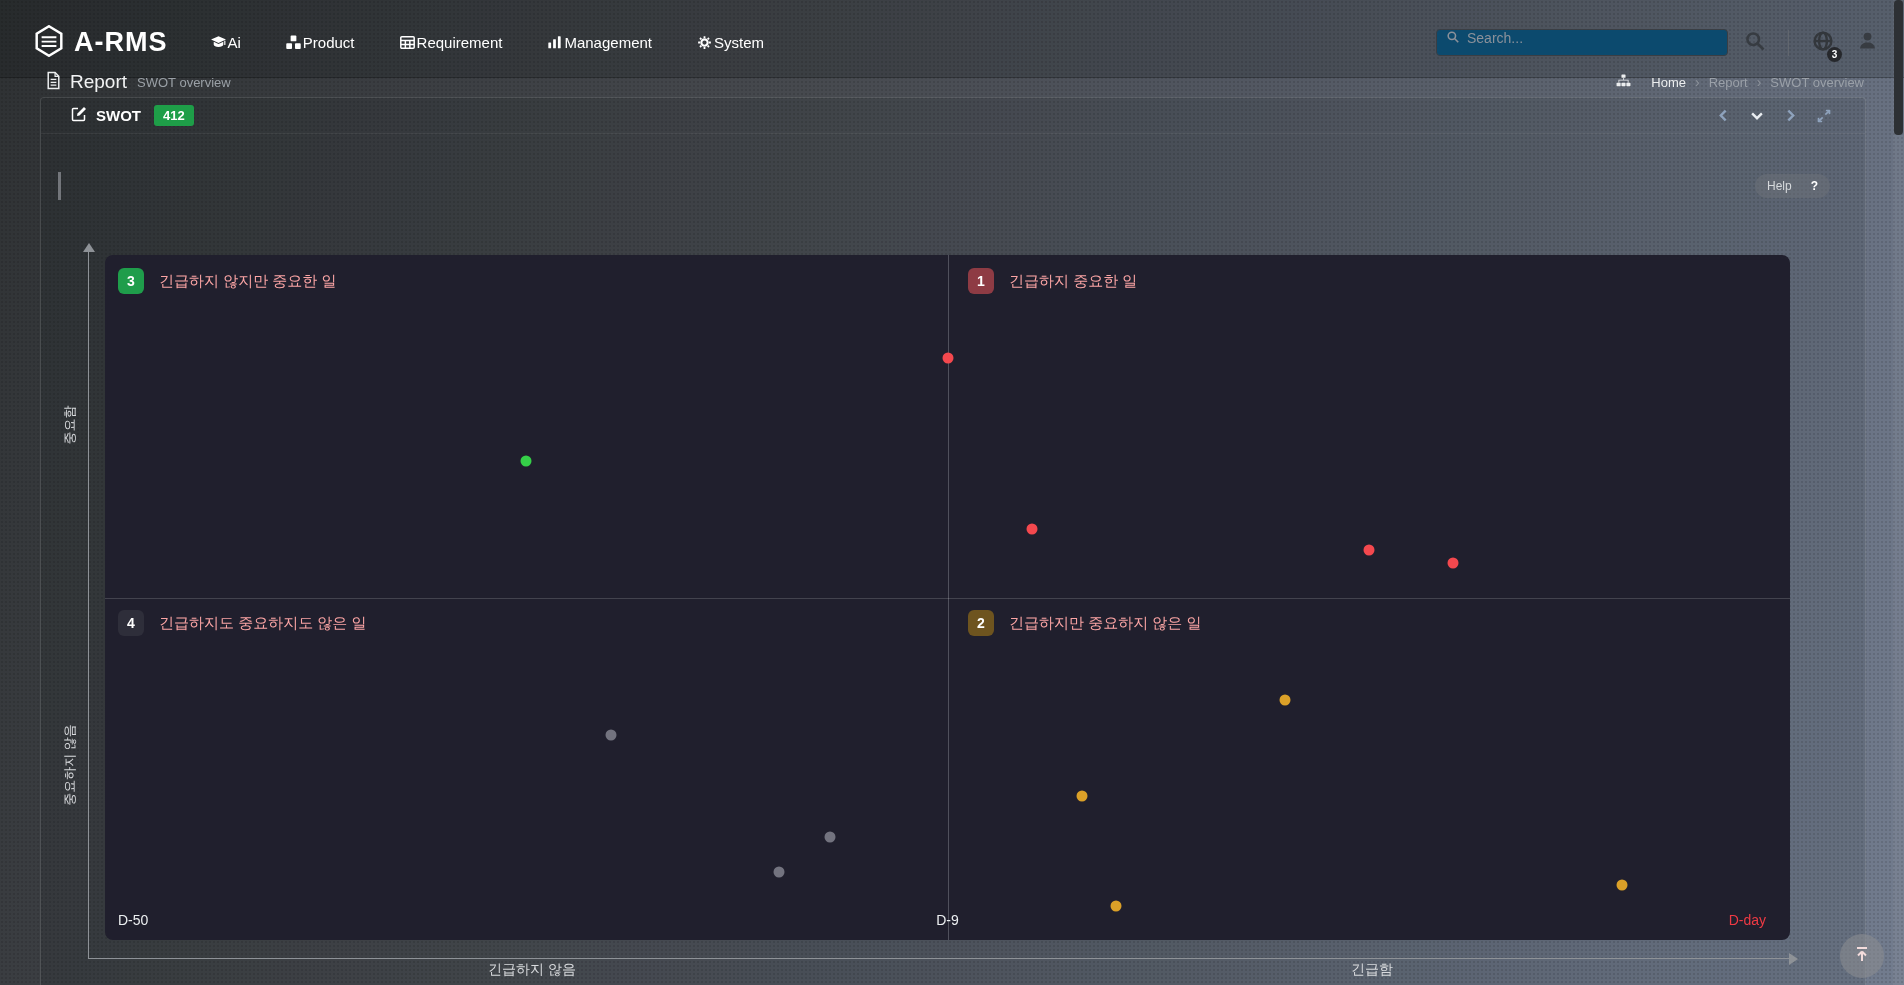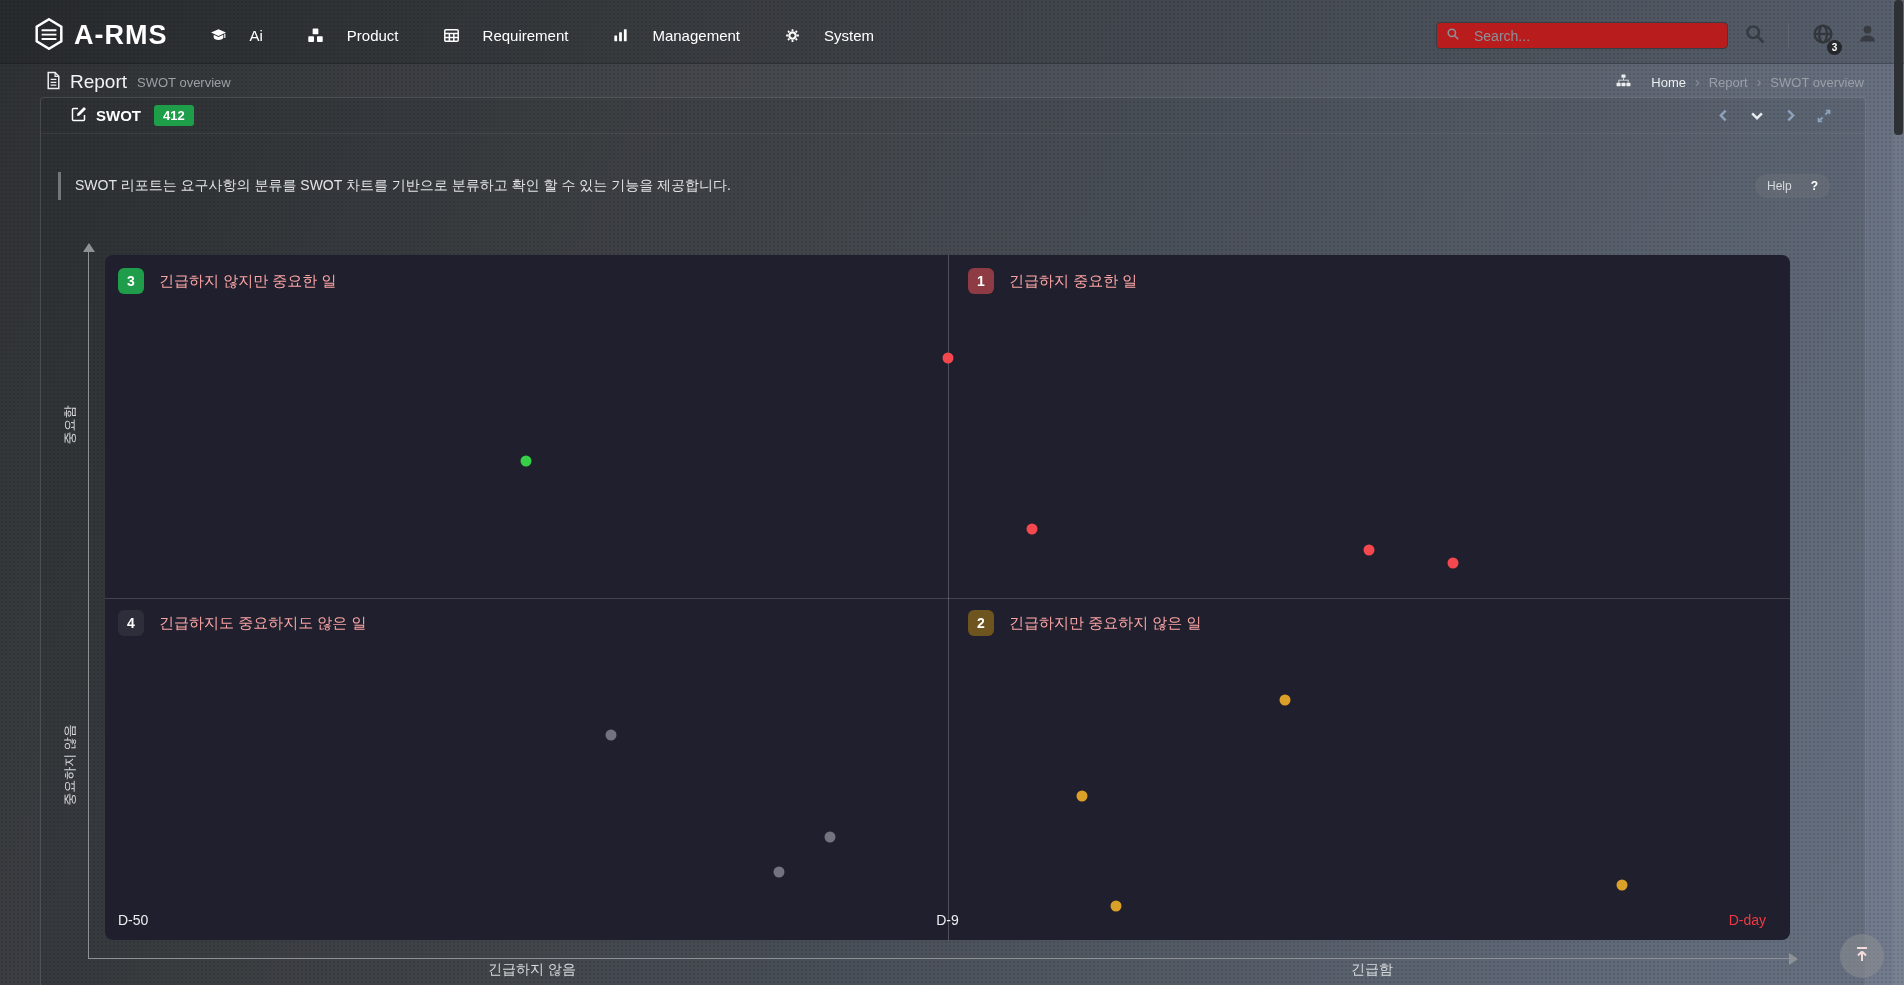--- a/index.html
+++ b/index.html
@@ -13,34 +13,34 @@
   
   body::before{
     content:""; position:absolute; inset:0; pointer-events:none;
     background-image:radial-gradient(rgba(0,0,0,0.20) 1px, transparent 1.2px);
     background-size:4px 4px; opacity:.55; z-index:1;
   }
   .layer { position:absolute; z-index:2; }
 
   
   .navbar{
-    left:0; top:0; width:1904px; height:64px;
+    left:0; top:0; width:1904px; height:78px;
     background:rgba(8,10,12,0.16);
     border-bottom:1px solid rgba(0,0,0,0.22);
     display:flex; align-items:center; padding:8px 26px 0 34px;
   }
   .logo{ display:flex; align-items:center; gap:10px; cursor:pointer; }
   .logo-text{ font-size:27px; font-weight:800; letter-spacing:1px; color:#fff; }
   .menu{ display:flex; align-items:center; list-style:none; margin-left:42px; gap:44px; }
-  .menu-item{ display:flex; align-items:center; gap:23px; color:#fff; font-size:15px; cursor:pointer; }
+  .menu-item{ display:flex; align-items:center; gap:1px; color:#fff; font-size:15px; cursor:pointer; }
   .menu-item svg{ display:block; }
   .nav-right{ margin-left:auto; display:flex; align-items:center; gap:16px; }
   .search-box{
-    width:292px; height:27px; background:#b91c1c; border:1px solid #3a3e44;
-    border-radius:4px; display:flex; align-items:center; padding:0 9px; gap:14px;
+    width:292px; height:27px; background:#0c4a6e; border:1px solid #3a3e44;
+    border-radius:4px; display:flex; align-items:flex-start; padding:0 9px; gap:7px;
   }
   .search-box input{
     background:transparent; border:none; outline:none; color:#aeb4bc;
     font-size:14px; width:100%; font-family:inherit;
   }
   .search-box input::placeholder{ color:#8b919a; }
   .icon-dark{ opacity:.85; }
   .nav-divider{ width:1px; height:26px; background:#61666e; margin:0 6px; }
   .globe-wrap{ position:relative; cursor:pointer; }
   .nav-badge{
@@ -297,21 +297,20 @@
       </span>
       <span class="ctrl">
         <svg width="14" height="14" viewBox="0 0 14 14" fill="none" stroke="#8ea2bc" stroke-width="1.7">
             <path d="M8.8 1.5h3.7v3.7M5.2 12.5H1.5V8.8M12.2 1.8 8.3 5.7M1.8 12.2l3.9-3.9"></path>
           </svg>
       </span>
     </div>
   </div>
   <div class="desc-row">
     <span class="desc-accent"></span>
-    <span class="desc-text">SWOT 리포트는 요구사항의 분류를 SWOT 차트를 기반으로 분류하고 확인 할 수 있는 기능을 제공합니다.</span>
     <span class="help-btn">
       <span>Help</span>
       <span class="help-q">?</span>
     </span>
   </div>
 </div>
 
 <div class="y-axis-line layer"></div>
 <div class="y-arrow layer"></div>
 <div class="x-axis-line layer"></div>

